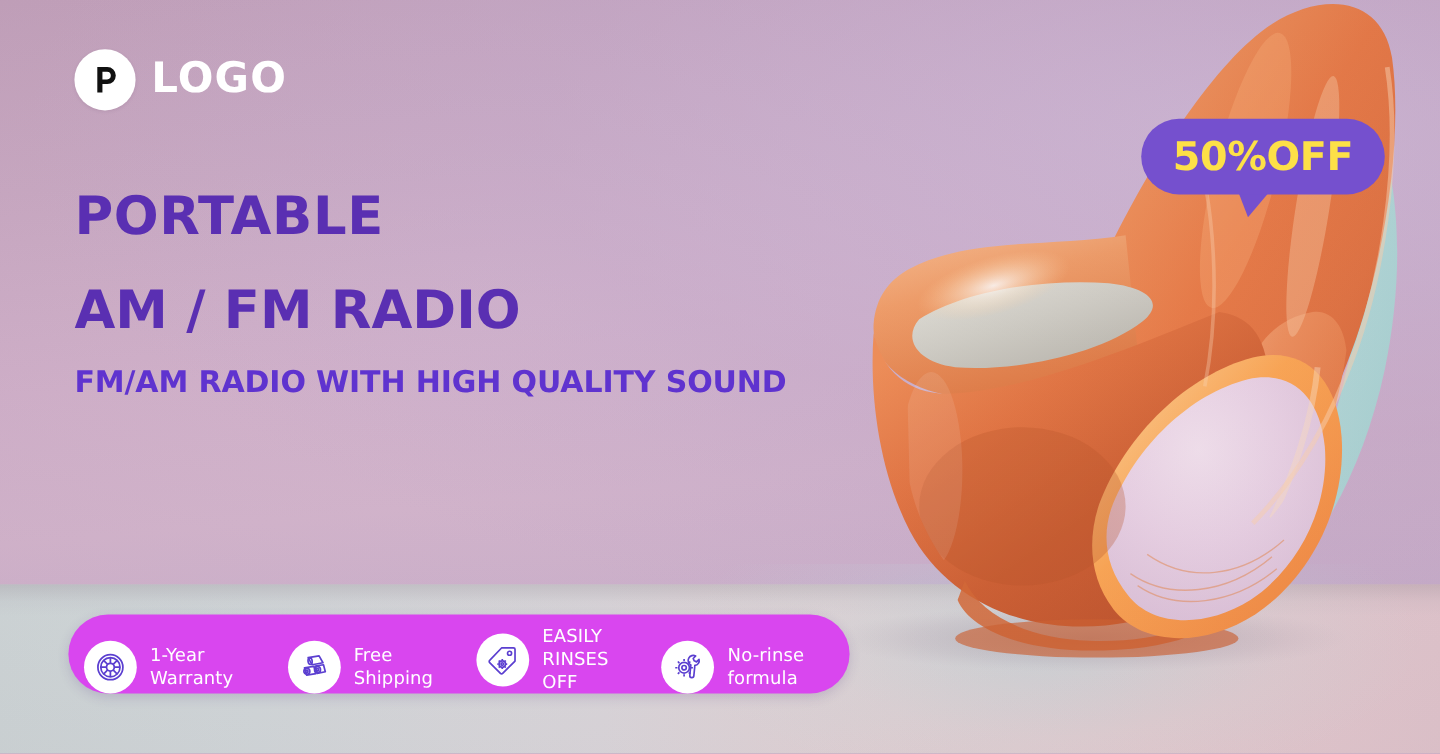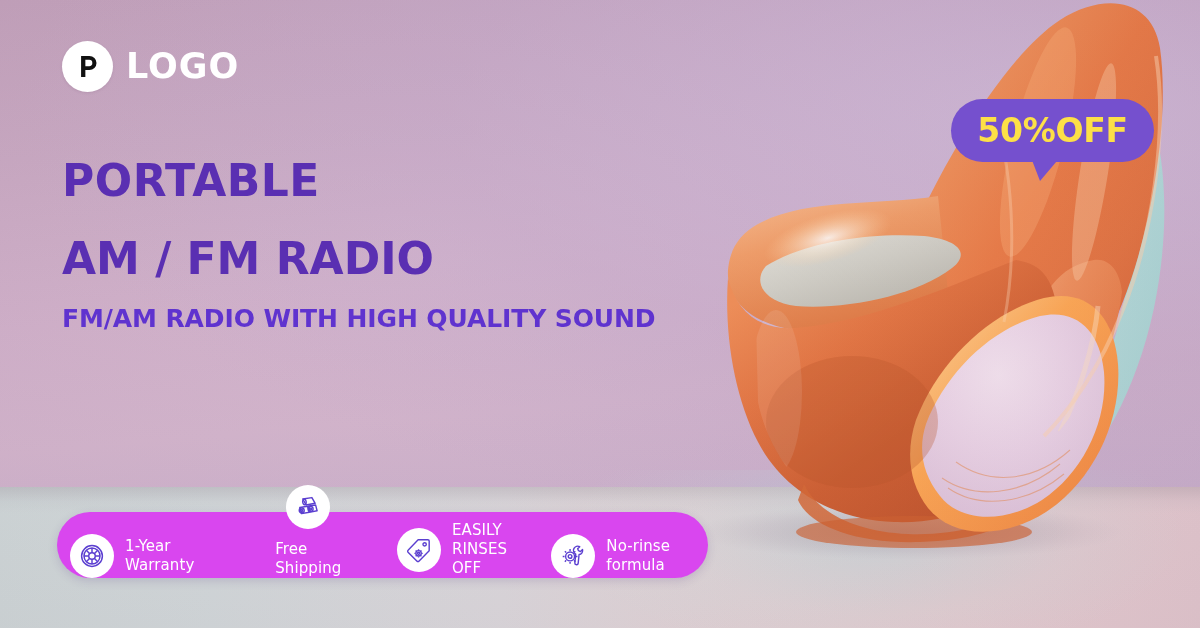--- a/index.html
+++ b/index.html
@@ -101,21 +101,21 @@
     position:absolute; left:57px; top:512px;
     height:66px; width:651px;
     background:#d946ef;
     border-radius:33px;
     display:flex; align-items:flex-end;
     padding:0 10px 0 13px;
     box-shadow:0 3px 10px rgba(80,50,130,0.18);
   }
   .feature { display:flex; align-items:center; gap:11px; padding-right:20px; }
   .feature:nth-child(1) { width:176px; }
-  .feature:nth-child(2) { width:163px;flex-direction:column; }
+  .feature:nth-child(2) { width:163px; }
   .feature:nth-child(3) { width:160px; }
   .feature:nth-child(4) { width:152px; }
   .f-icon {
     width:44px; height:44px; flex:none;
     background:#ffffff; border-radius:50%;
     display:flex; align-items:center; justify-content:center;
   }
   .f-icon svg { display:block; }
   .f-label {
     color:#ffffff; font-size:15px; line-height:19px;

